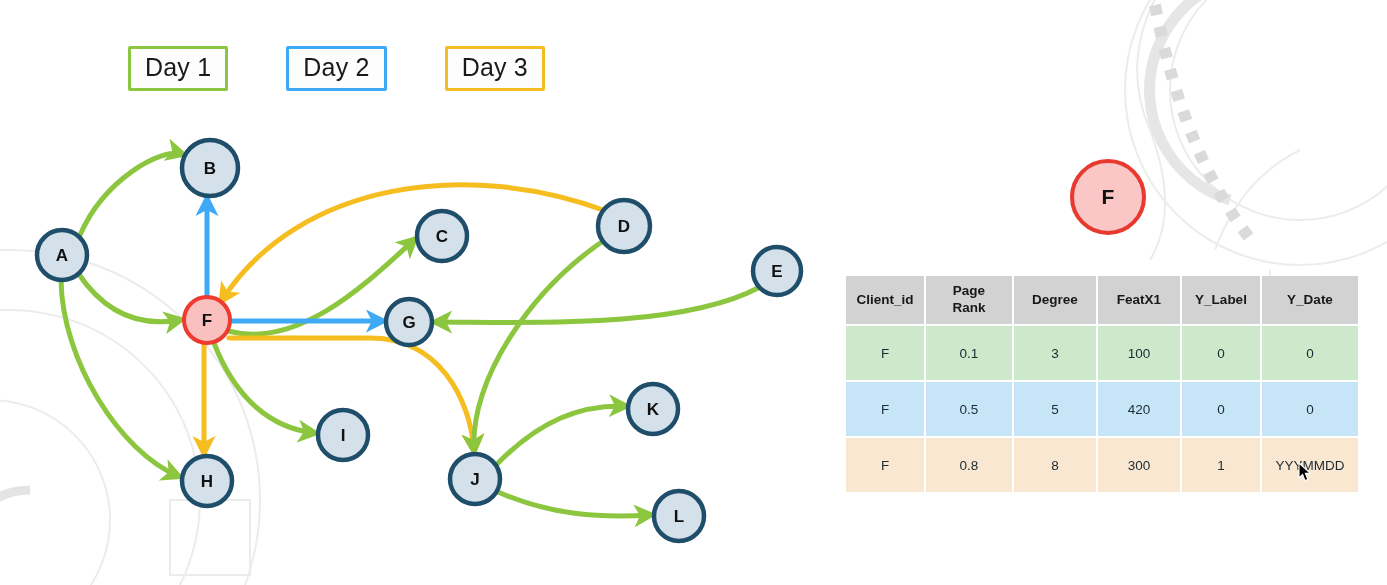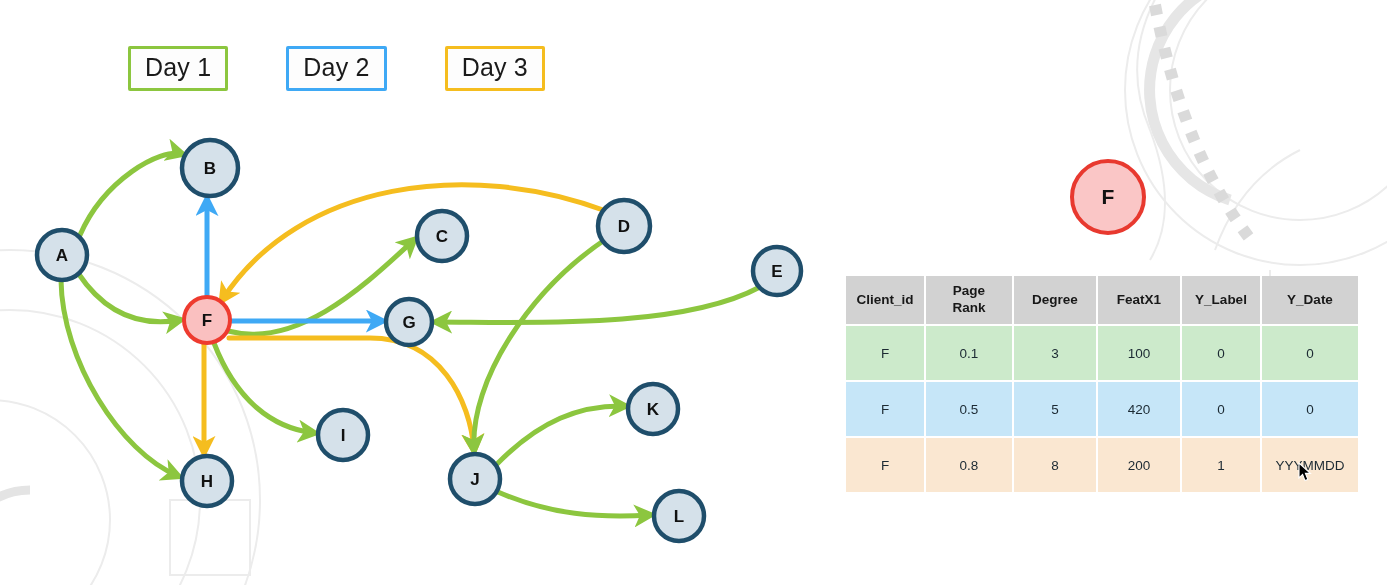--- a/index.html
+++ b/index.html
@@ -197,21 +197,21 @@
         <td>0.5</td>
         <td>5</td>
         <td>420</td>
         <td>0</td>
         <td>0</td>
       </tr>
       <tr class="row-day3">
         <td>F</td>
         <td>0.8</td>
         <td>8</td>
-        <td>200</td>
+        <td>300</td>
         <td>1</td>
         <td>YYYMMDD</td>
       </tr>
     </tbody>
 </table>
 
 <svg id="cursor" viewBox="0 0 14 20" xmlns="http://www.w3.org/2000/svg">
   <path d="M1 1 L1 16 L4.6 12.4 L7 18.6 L9.8 17.4 L7.4 11.4 L12.4 11.4 Z" fill="#000" stroke="#fff" stroke-width="1.1"></path>
 </svg>
 

